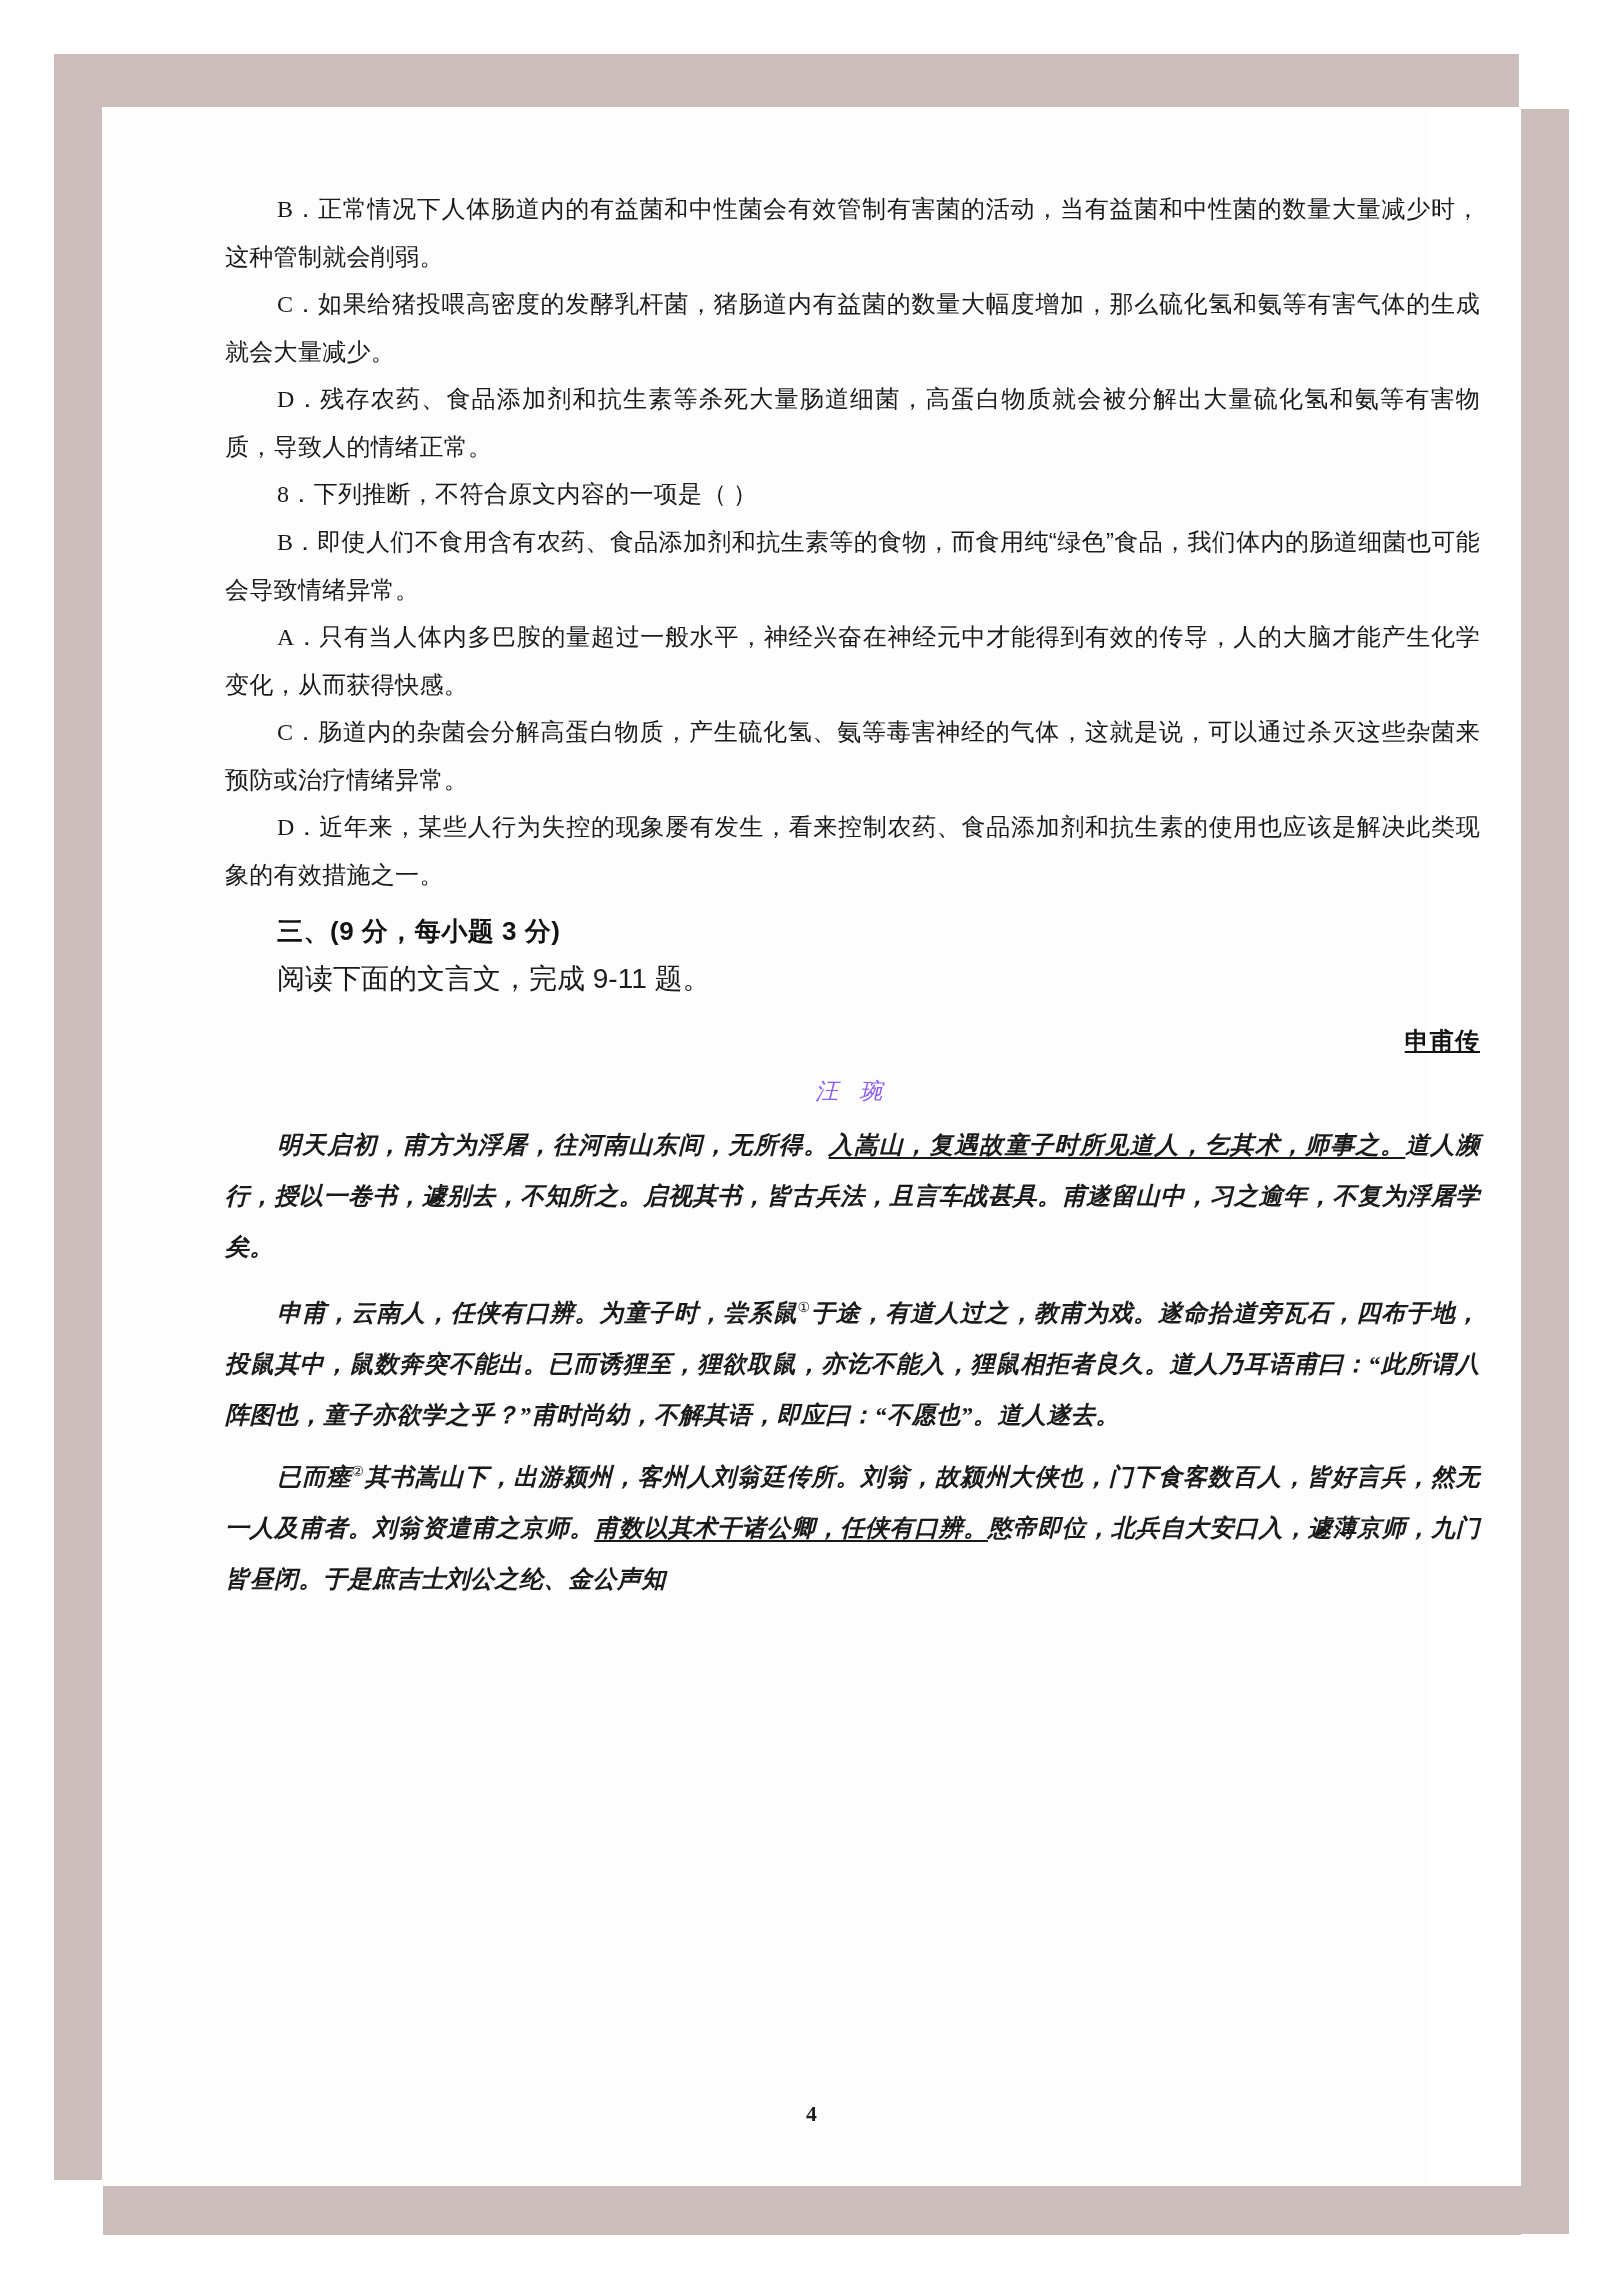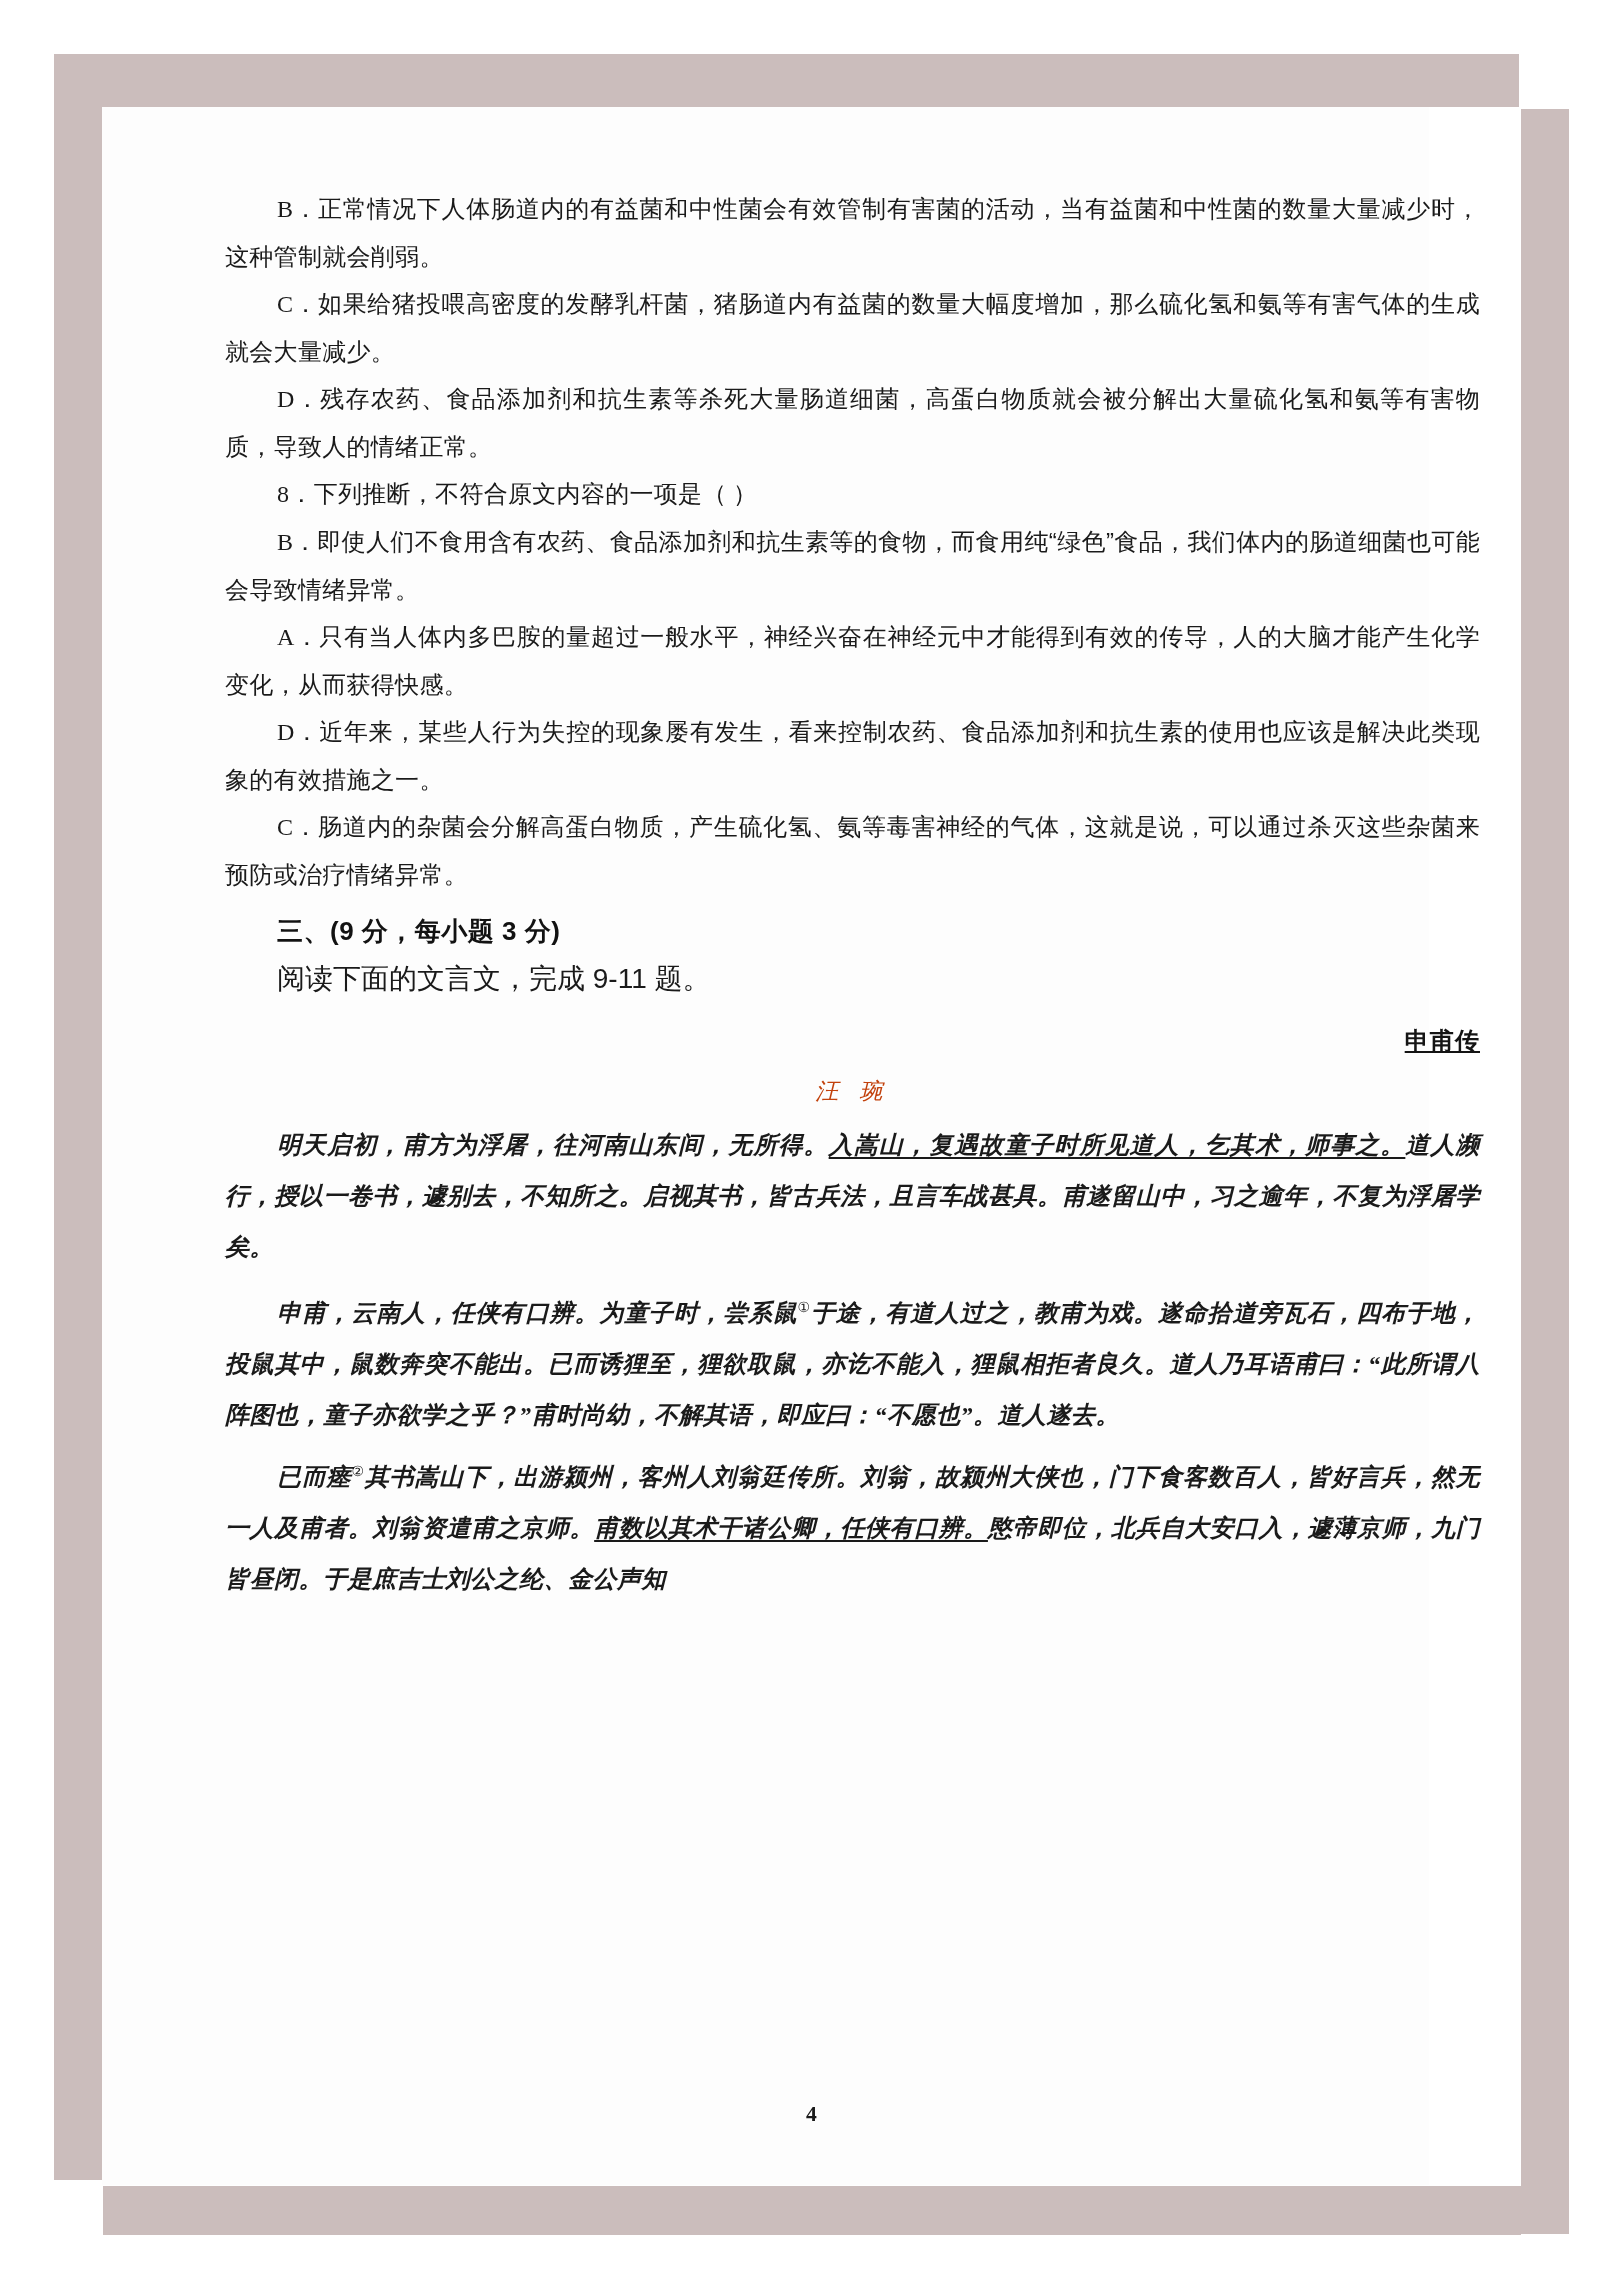--- a/index.html
+++ b/index.html
@@ -123,21 +123,21 @@
     letter-spacing: 1.1px;
     text-decoration: underline;
   }
   p.cc-author {
     margin: 4.3px 0 0 0;
     text-align: center;
     font-family: "Liberation Serif", "DejaVu Serif", serif;
     font-style: italic;
     font-size: 23px;
     line-height: 47px;
-    color: #c2410c;
+    color: #8b5cf6;
     letter-spacing: 7.6px;
   }
 
   
   p.cc-para {
     margin: 8.7px 0 0 0;
     text-indent: 52px;
     font-family: "Liberation Serif", "DejaVu Serif", serif;
     font-style: italic;
     font-weight: bold;
@@ -193,23 +193,23 @@
     <p class="para indent"><span class="opt-letter">C</span><span class="opt-letter">．</span><span>如果给猪投喂高密度的发酵乳杆菌，猪肠道内有益菌的数量大幅度增加，那么硫化氢和氨等有害气体的生成就会大量减少。</span></p>
 
     <p class="para indent"><span class="opt-letter">D</span><span class="opt-letter">．</span><span>残存农药、食品添加剂和抗生素等杀死大量肠道细菌，高蛋白物质就会被分解出大量硫化氢和氨等有害物质，导致人的情绪正常。</span></p>
 
     <p class="para indent"><span class="qnum">8</span><span class="qnum">．</span><span>下列推断，不符合原文内容的一项是</span><span class="blank-paren">（        ）</span></p>
 
     <p class="para indent"><span class="opt-letter">B</span><span class="opt-letter">．</span><span>即使人们不食用含有农药、食品添加剂和抗生素等的食物，而食用纯“绿色”食品，我们体内的肠道细菌也可能会导致情绪异常。</span></p>
 
     <p class="para indent"><span class="opt-letter">A</span><span class="opt-letter">．</span><span>只有当人体内多巴胺的量超过一般水平，神经兴奋在神经元中才能得到有效的传导，人的大脑才能产生化学变化，从而获得快感。</span></p>
 
+    <p class="para indent"><span class="opt-letter">C</span><span class="opt-letter">．</span><span>肠道内的杂菌会分解高蛋白物质，产生硫化氢、氨等毒害神经的气体，这就是说，可以通过杀灭这些杂菌来预防或治疗情绪异常。</span></p>
+
     <p class="para indent"><span class="opt-letter">D</span><span class="opt-letter">．</span><span>近年来，某些人行为失控的现象屡有发生，看来控制农药、食品添加剂和抗生素的使用也应该是解决此类现象的有效措施之一。</span></p>
-
-    <p class="para indent"><span class="opt-letter">C</span><span class="opt-letter">．</span><span>肠道内的杂菌会分解高蛋白物质，产生硫化氢、氨等毒害神经的气体，这就是说，可以通过杀灭这些杂菌来预防或治疗情绪异常。</span></p>
 
     <p class="section-head">三、(9 分，每小题 3 分)</p>
 
     <p class="instruction">阅读下面的文言文，完成 9-11 题。</p>
 
     <p class="cc-title">申甫传</p>
 
     <p class="cc-author">汪 琬</p>
 
     <div>

